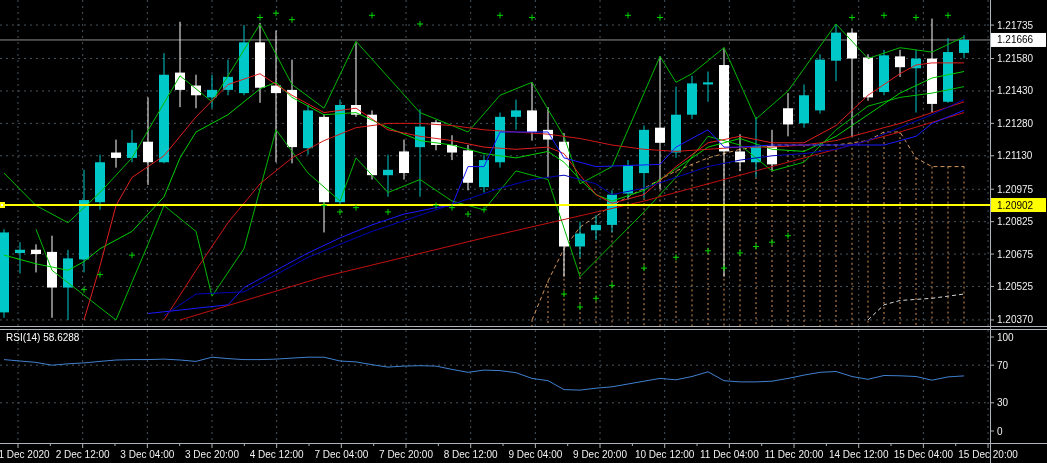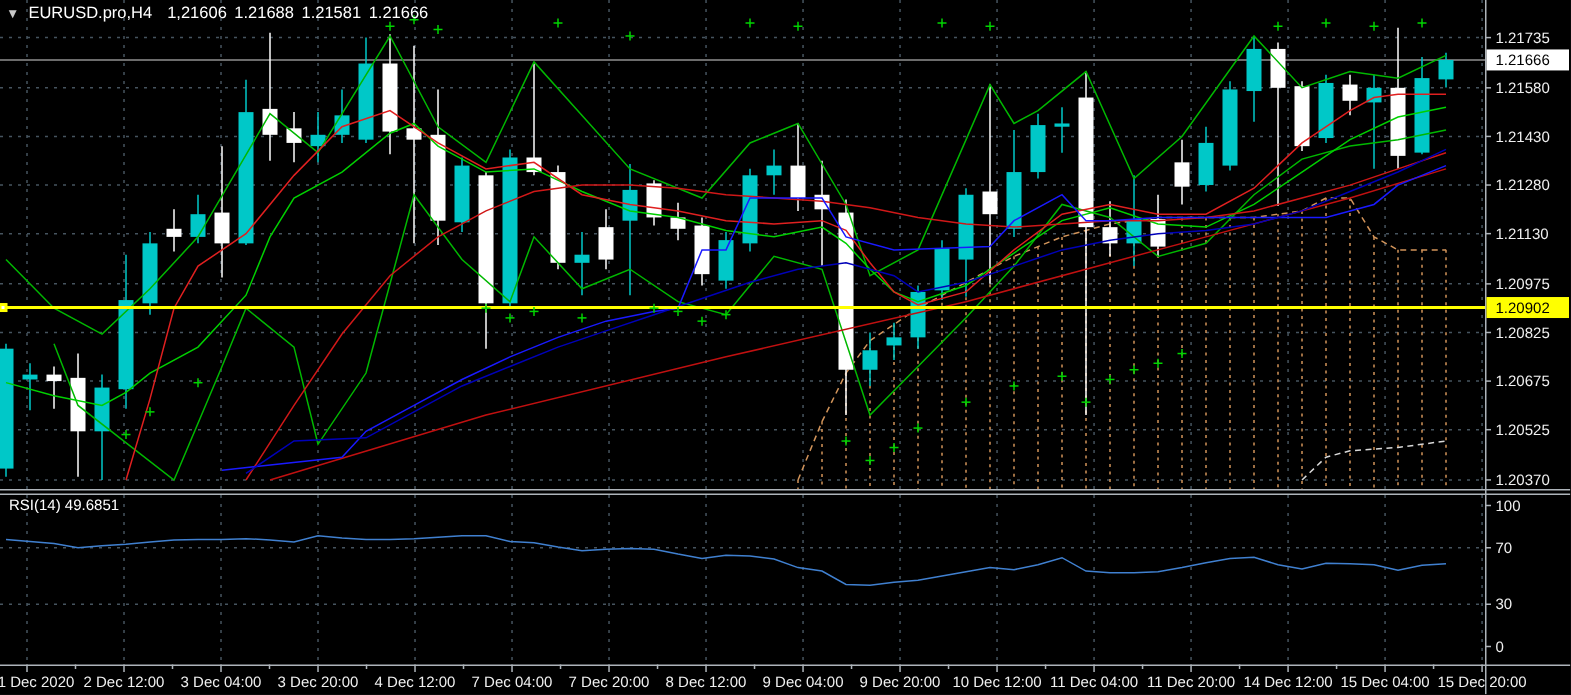--- a/index.html
+++ b/index.html
@@ -394,17 +394,14 @@
       <text x="794.04" y="458" fill="#f0f0f0" text-anchor="middle">11 Dec 20:00</text>
       <line x1="858.71" y1="443" x2="858.71" y2="448" stroke="#aeb4ba"></line>
       <line x1="891.0450000000001" y1="443" x2="891.0450000000001" y2="446" stroke="#aeb4ba"></line>
       <text x="858.71" y="458" fill="#f0f0f0" text-anchor="middle">14 Dec 12:00</text>
       <line x1="923.38" y1="443" x2="923.38" y2="448" stroke="#aeb4ba"></line>
       <line x1="955.715" y1="443" x2="955.715" y2="446" stroke="#aeb4ba"></line>
       <text x="923.38" y="458" fill="#f0f0f0" text-anchor="middle">15 Dec 04:00</text>
       <line x1="988.0500000000001" y1="443" x2="988.0500000000001" y2="448" stroke="#aeb4ba"></line>
       <text x="988.0500000000001" y="458" fill="#f0f0f0" text-anchor="middle">15 Dec 20:00</text>
     </svg>
-  <div class="ohlc">
-    <span class="dd">▼</span><span class="sym">EURUSD.pro,H4</span><span class="num">1,21606</span><span class="num">1.21688</span><span class="num">1.21581</span><span class="num">1.21666</span>
-  </div>
-  <div class="rsilab">RSI(14) 49.6851</div>
+  <div class="rsilab">RSI(14) 58.6288</div>
 </div>
 
 </body></html>

